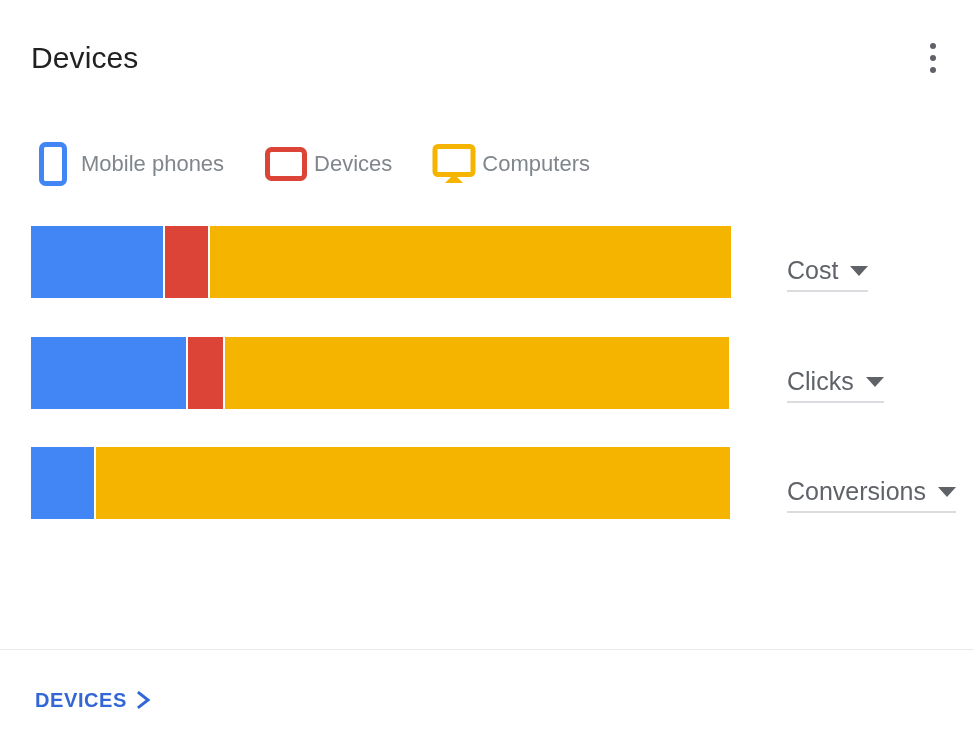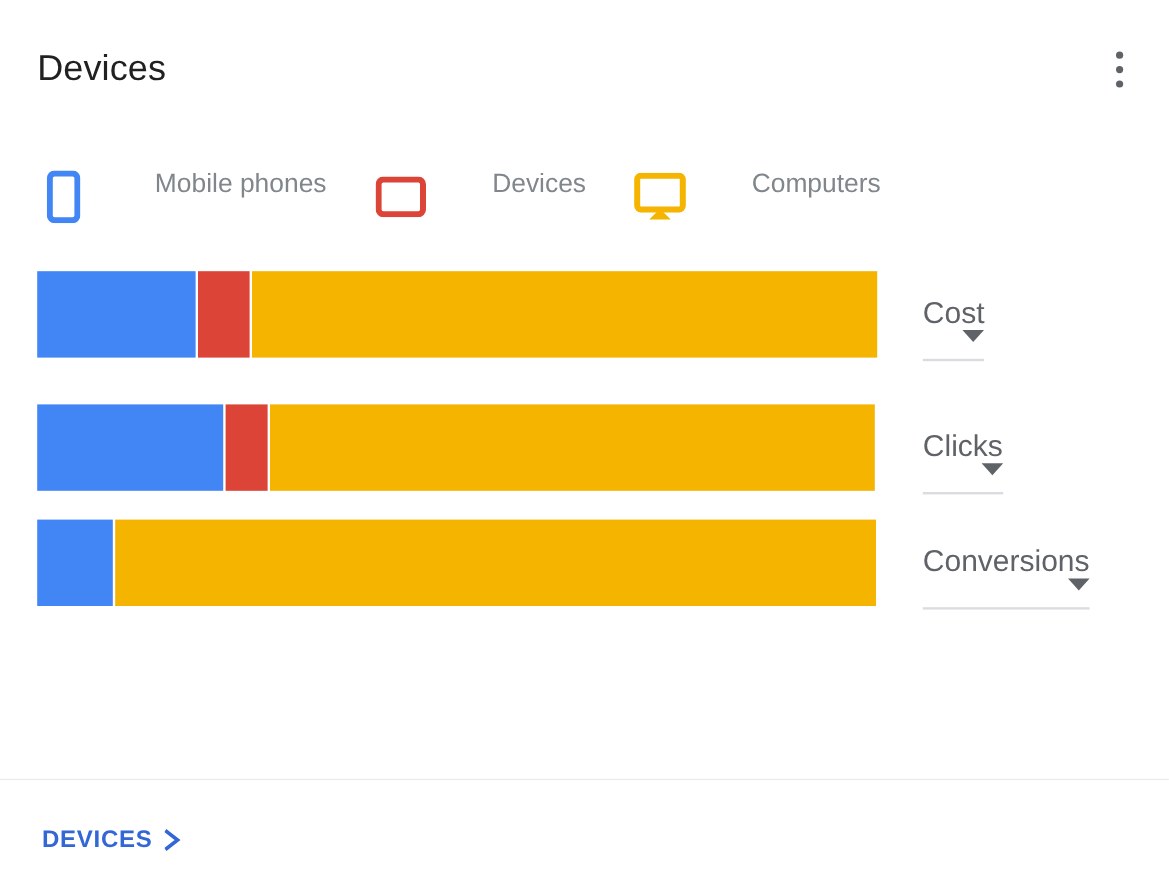--- a/index.html
+++ b/index.html
@@ -66,23 +66,23 @@
   
   .legend {
     position: absolute;
     left: 31px;
     top: 140px;
     display: flex;
     align-items: center;
   }
   .legend-item {
     display: flex;
+    align-items: center;
     margin-right: 40px;
     cursor: pointer;
-    gap: 48px;
   }
   .legend-item:last-child { margin-right: 0; }
   .legend-icon {
     width: 44px;
     height: 48px;
     display: flex;
     align-items: center;
     justify-content: center;
     flex: none;
   }
@@ -105,47 +105,46 @@
   .chart-row {
     position: absolute;
     left: 31px;
     width: 930px;
     height: 72px;
     display: flex;
     align-items: center;
   }
   .chart-row.row-0 { top: 10px; }
   .chart-row.row-1 { top: 121px; }
-  .chart-row.row-2 { top: 217px; }
+  .chart-row.row-2 { top: 231px; }
 
   .bar-track {
     width: 700px;
     height: 72px;
     display: flex;
     flex: none;
   }
   .bar-seg {
     height: 72px;
     box-sizing: border-box;
   }
   .bar-seg + .bar-seg {
     margin-left: 2px;
   }
 
   .metric-select {
-    margin-left: 38px;
+    margin-left: 56px;
     display: inline-flex;
     align-items: flex-end;
     cursor: pointer;
     border-bottom: 2px solid #dadce0;
     padding-bottom: 6px;
     align-self: center;
     position: relative;
     top: 12px;
-    flex-direction: column;
   }
   .metric-label {
     font-size: 25px;
     color: #5f6368;
     line-height: 28px;
     white-space: nowrap;
   }
   .metric-caret {
     width: 0;
     height: 0;

